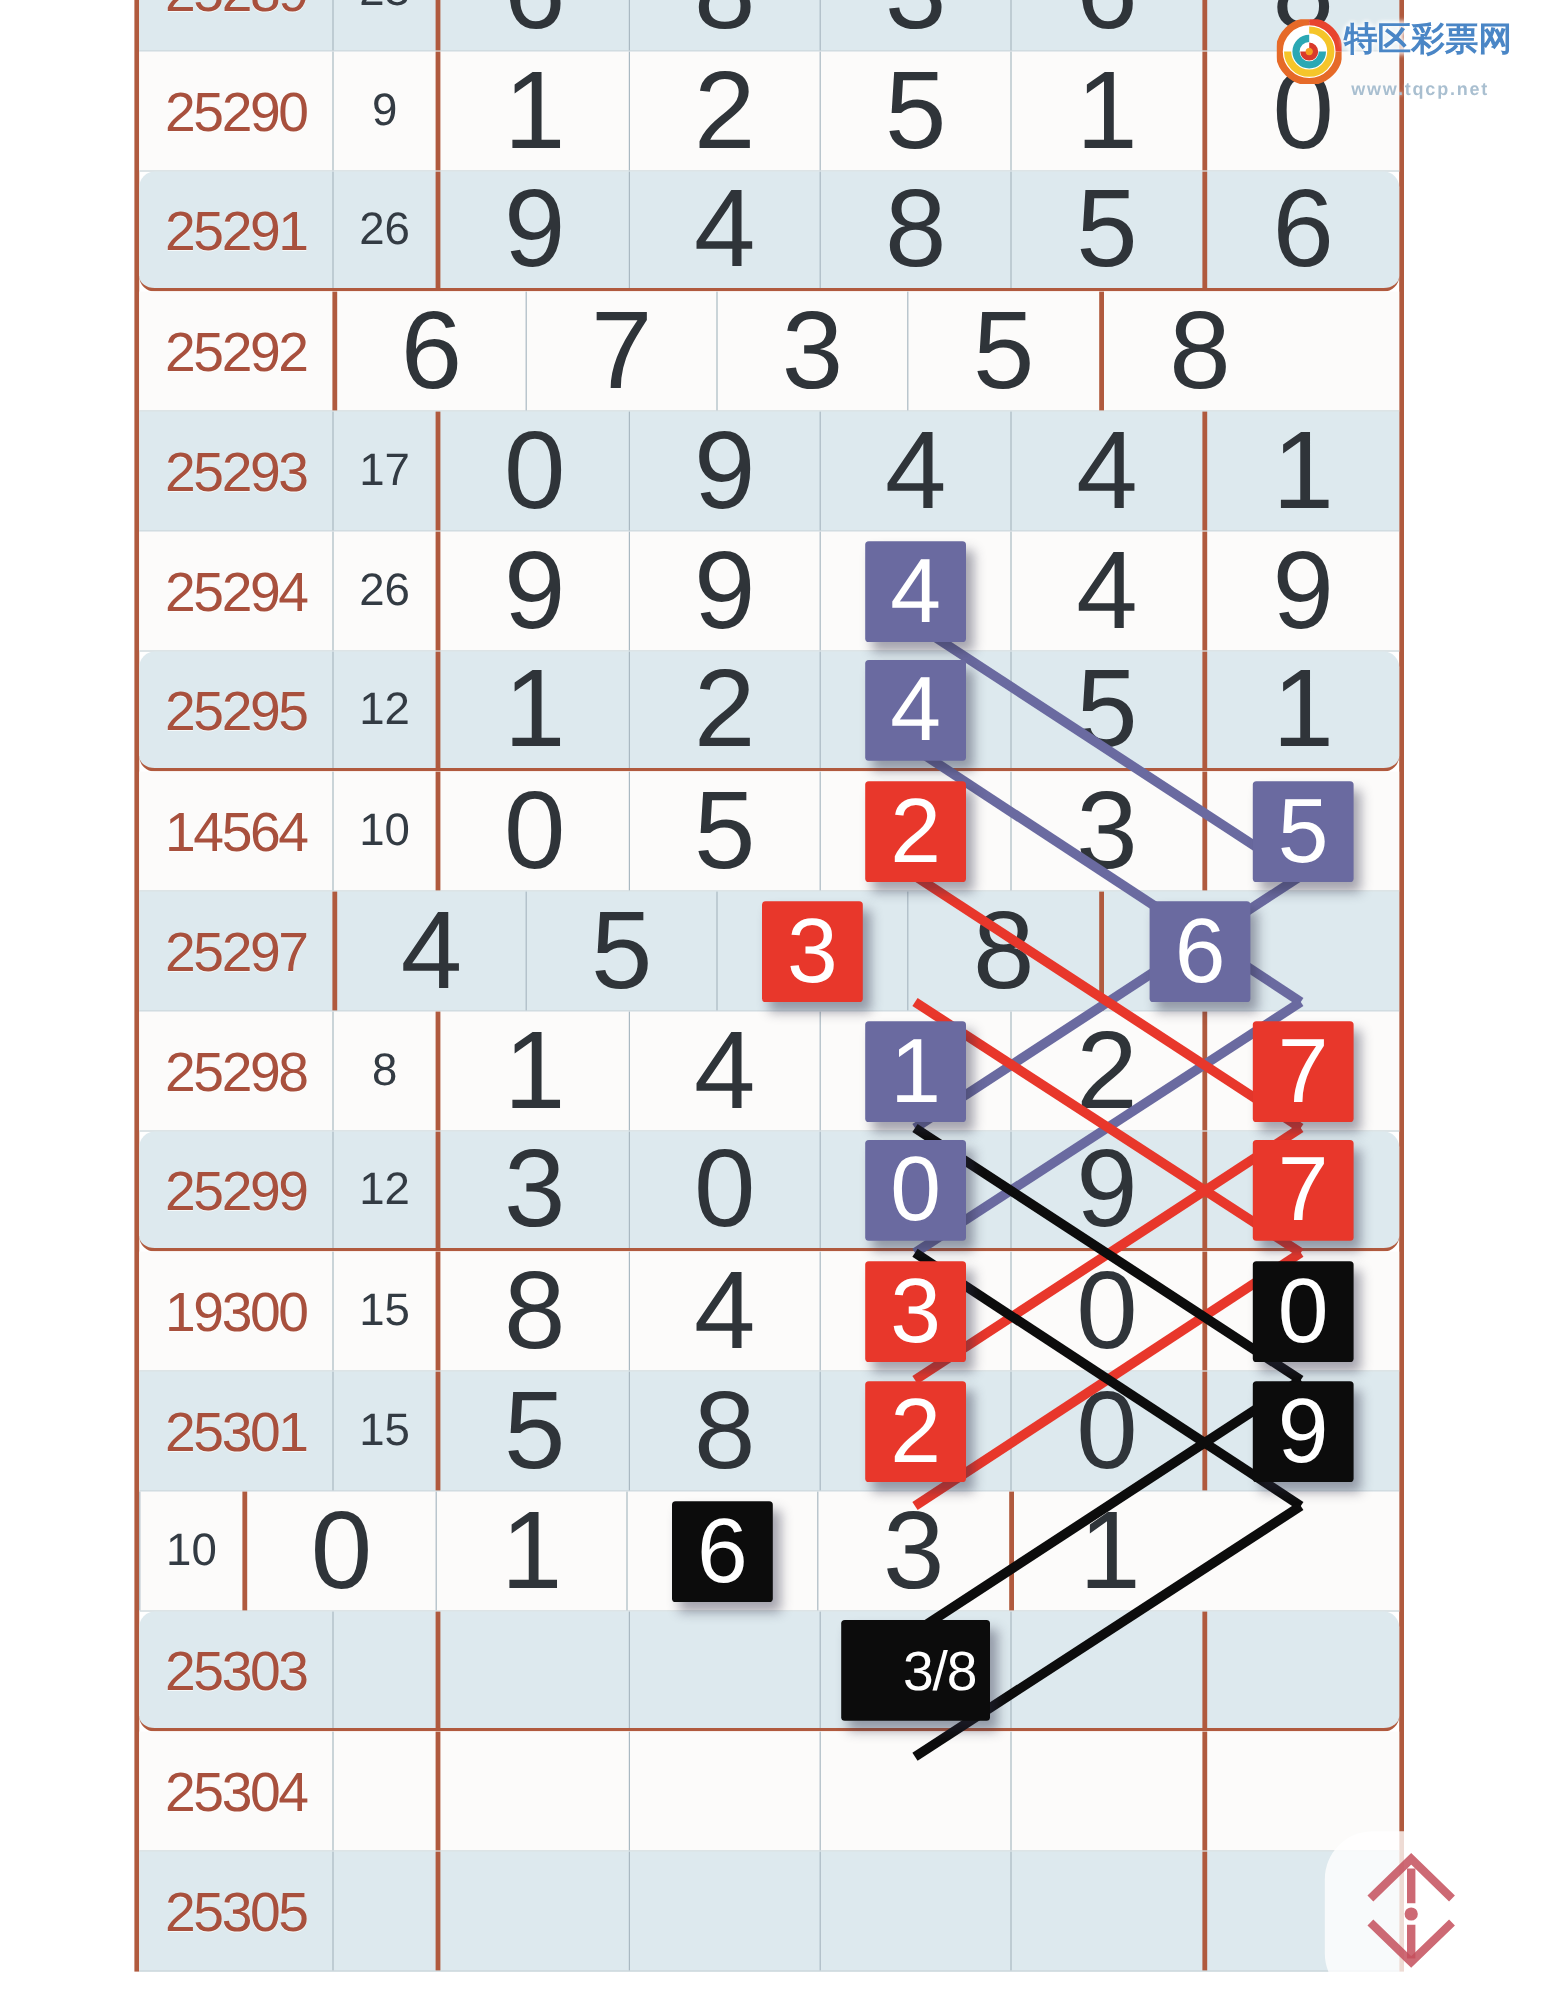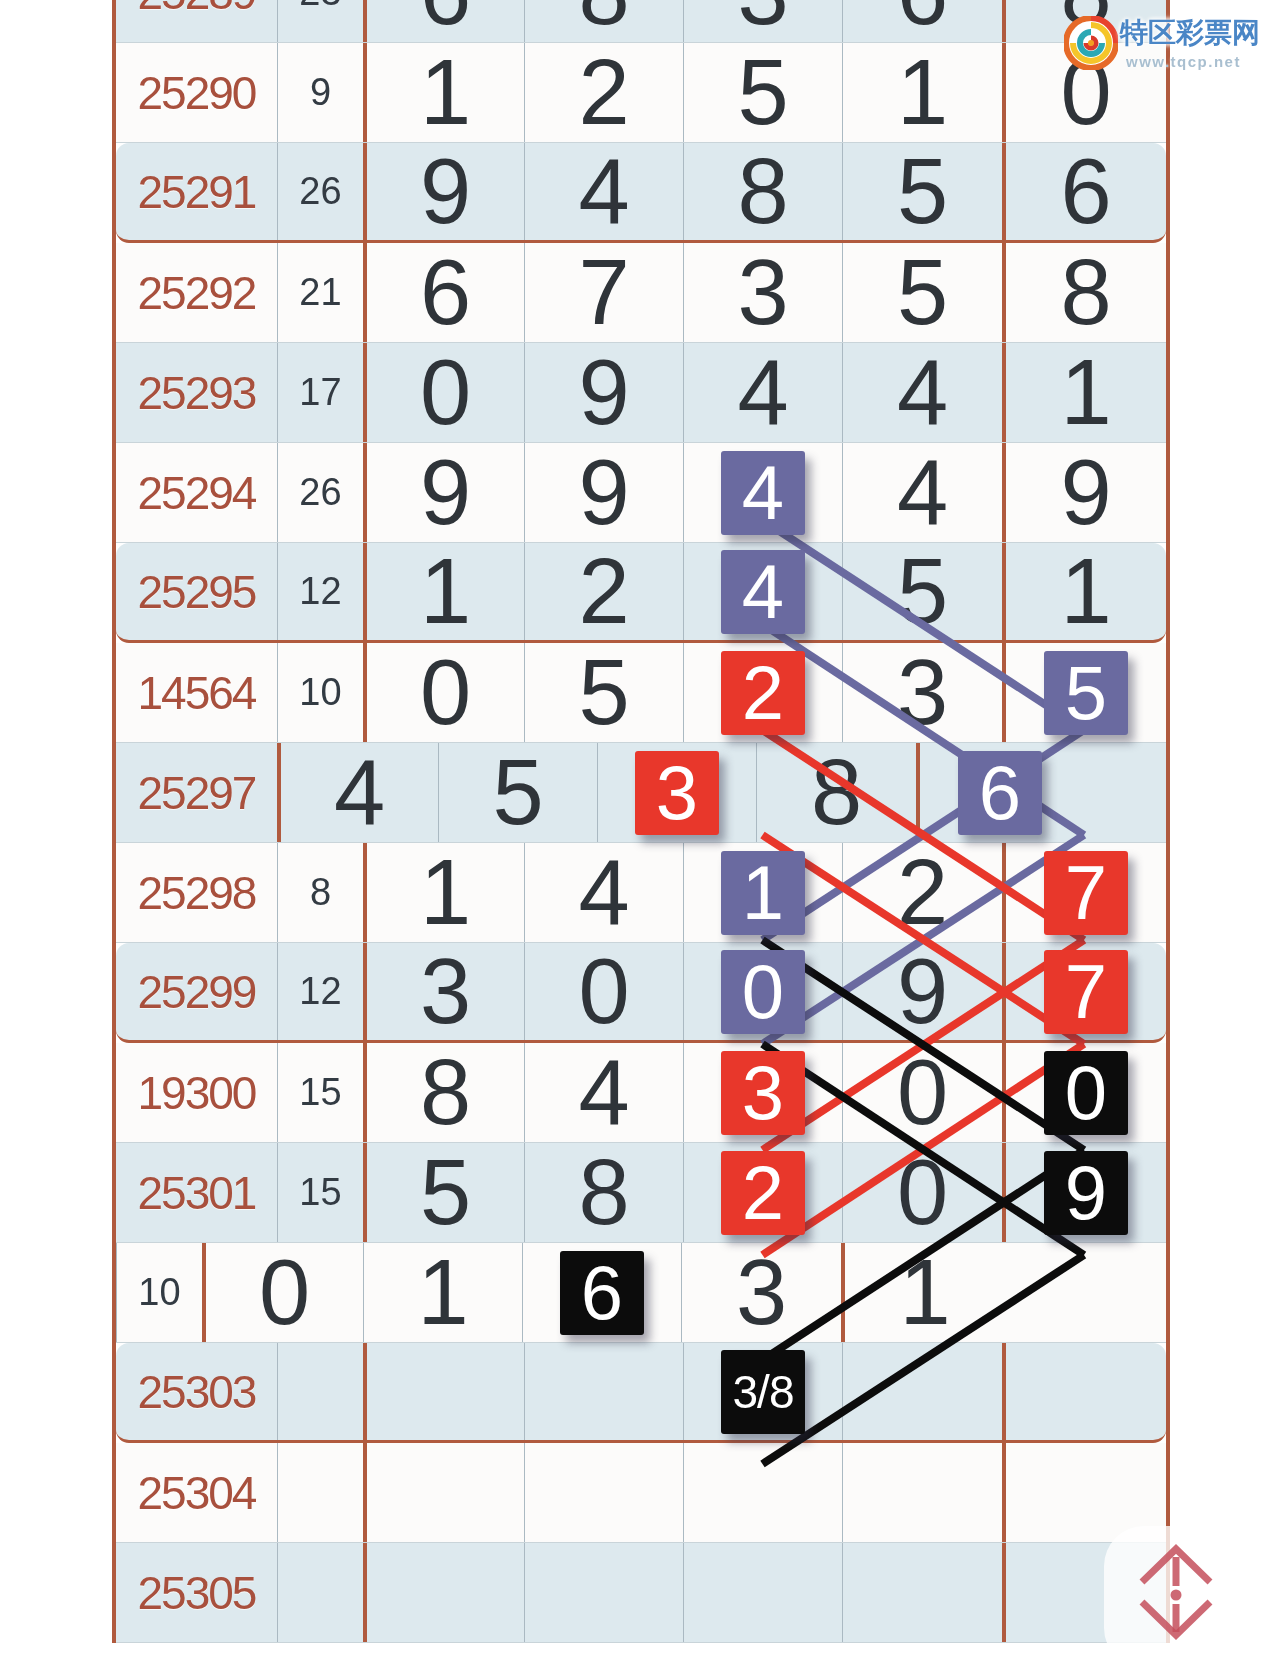--- a/index.html
+++ b/index.html
@@ -31,39 +31,39 @@
   .c-d5{width:164px;border-left:4px solid var(--border_brown);}
   .digit{font-size:92px;color:var(--digit_text);}
 
   .box{
     width:84px;height:84px;border-radius:3px;
     display:flex;align-items:center;justify-content:center;
     font-size:76px;color:#fff;
     box-shadow:6px 8px 10px rgba(45,45,70,.42);
     position:relative;z-index:3;
   }
-  .box.small{font-size:46px;letter-spacing:-1px;}
+  .box.small{font-size:46px;letter-spacing:-1px;padding-left:40px;}
   .box.purple{background:var(--purple);}
   .box.red{background:var(--red);}
   .box.black{background:var(--black);}
 
   
   #lines-svg{position:absolute;left:0;top:0;z-index:2;pointer-events:none;}
 
   
   #logo{position:absolute;left:1064px;top:2px;z-index:6;display:flex;align-items:flex-start;}
   #logo-icon{margin-top:14px;}
   .logo-text{margin-left:2px;}
   .logo-title{
     font-size:28px;font-weight:bold;color:var(--logo_blue);white-space:nowrap;margin-top:12px;
     text-shadow:0 0 4px #fff,0 0 4px #fff,0 0 6px #fff;
   }
   .logo-url{
     font-size:15px;font-weight:bold;color:var(--url_gray);
-    letter-spacing:1.5px;margin-top:1px;margin-left:6px;
+    letter-spacing:1.5px;margin-top:14px;margin-left:6px;
     text-shadow:0 0 3px #fff;
   }
 
   
   #scroll-bg{position:absolute;left:1104px;top:1526px;width:180px;height:142px;
              background:rgba(255,255,255,.78);border-radius:40px 0 0 40px;z-index:5;}
   #scroll-widget{position:absolute;left:1130px;top:1532px;z-index:6;cursor:pointer;}
 </style>
 </head>
 <body>
@@ -136,23 +136,20 @@
         <div class="cell c-d4" id="cell-25291-d4">
           <span class="digit">5</span>
         </div>
         <div class="cell c-d5" id="cell-25291-d5">
           <span class="digit">6</span>
         </div>
       </div>
       <div class="row white">
         <div class="cell c-period">
           <span class="">25292</span>
-        </div>
-        <div class="cell c-sum">
-          <span class="">21</span>
         </div>
         <div class="cell c-d1" id="cell-25292-d1">
           <span class="digit">6</span>
         </div>
         <div class="cell c-d2" id="cell-25292-d2">
           <span class="digit">7</span>
         </div>
         <div class="cell c-d3" id="cell-25292-d3">
           <span class="digit">3</span>
         </div>

